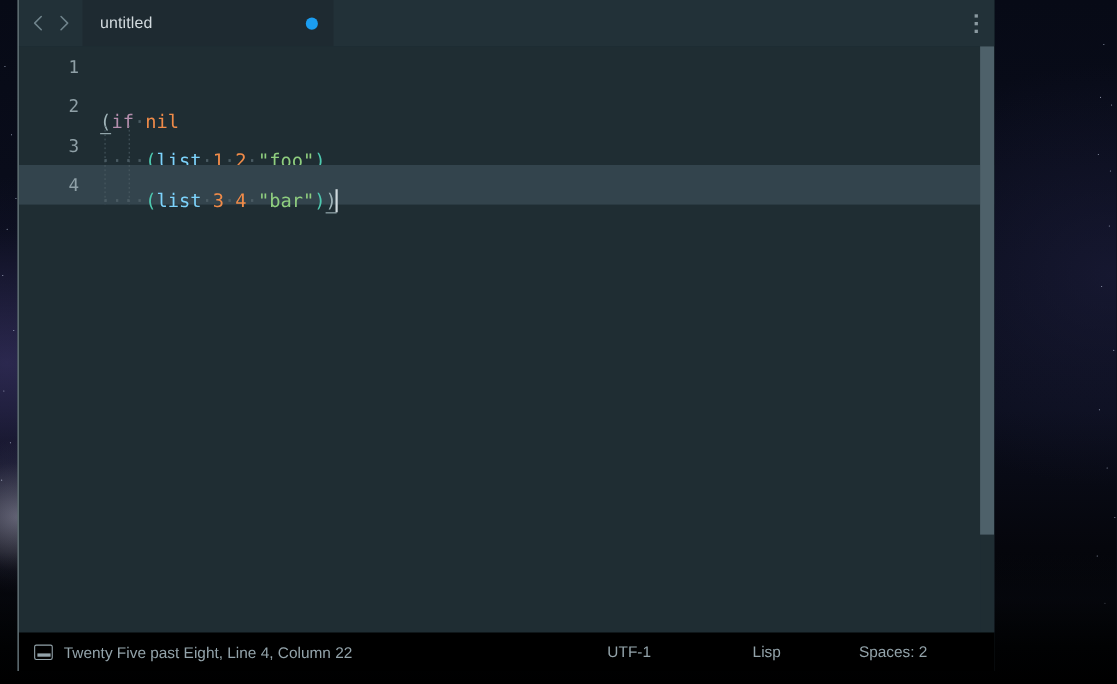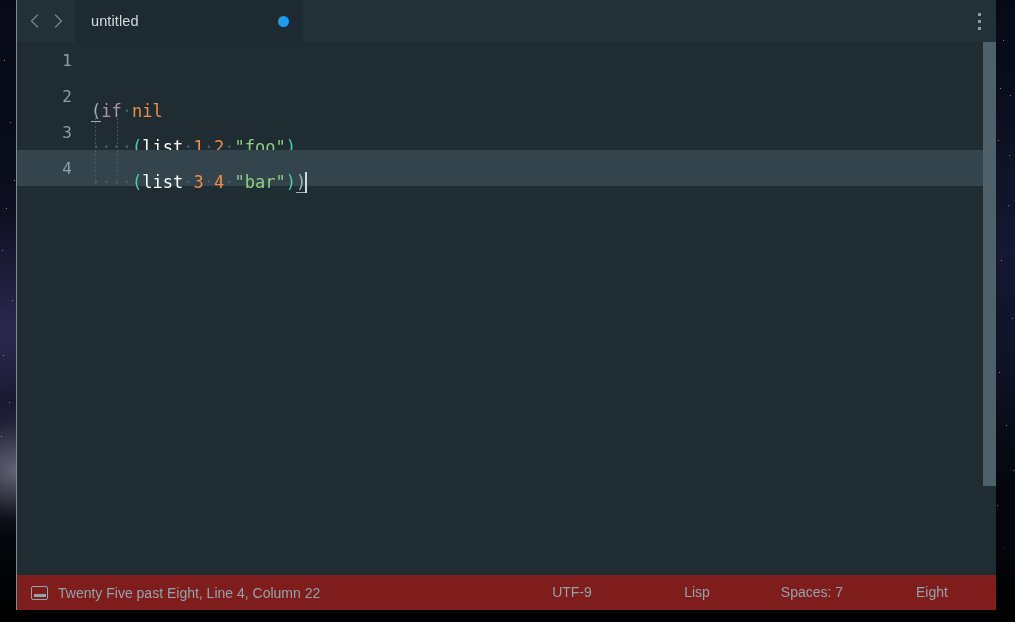--- a/index.html
+++ b/index.html
@@ -33,21 +33,21 @@
     background: #cfd8f0;
     border-radius: 50%;
     opacity: .75;
   }
 
   
   #window {
     position: absolute;
     left: 16px;
     top: 0;
-    width: 980px;
+    width: 888px;
     height: 610px;
     background: #1f2d33;
     border-left: 1px solid #7e8c92;
     box-sizing: border-box;
     overflow: hidden;
   }
 
   
   #tabbar {
     position: relative;
@@ -141,21 +141,21 @@
     padding-left: 19px;
     white-space: pre;
     letter-spacing: 0px;
     margin-top: 29px;
   }
   
   .t-paren   { color: #4ec9b0; }
   .t-paren-m { color: #9fb3b8; border-bottom: 1px solid #9fb3b8; }
   .t-kw      { color: #b48ead; }
   .t-const   { color: #f08b49; }
-  .t-fn      { color: #ffffff; }
+  .t-fn      { color: #7dd3fc; }
   .t-num     { color: #f08b49; }
   .t-str     { color: #8fce7f; }
   .t-dot     { color: #4a5b63; }
   .caret {
     display: inline-block;
     width: 0;
     border-left: 2px solid #cfd9dd;
     height: 21px;
     vertical-align: -5px;
     margin-left: -1px;
@@ -189,21 +189,21 @@
     height: 444px;
     background: #4e616a;
   }
 
   
   #statusbar {
     position: absolute;
     left: 0; bottom: 0;
     width: 980px;
     height: 35px;
-    background: #7f1d1d;
+    background: #000000;
     display: flex;
     align-items: center;
     box-sizing: border-box;
     padding-left: 14px;
   }
   #status-left {
     display: flex;
     align-items: center;
     gap: 10px;
   }
@@ -331,19 +331,19 @@
     <div id="scrollbar-track">
       <div id="scrollbar-thumb"></div>
     </div>
   </div>
 
   <div id="statusbar">
     <div id="status-left">
       <span id="screen-icon"></span>
       <span id="status-message">Twenty Five past Eight, Line 4, Column 22</span>
     </div>
-    <span class="status-item" id="st-encoding">UTF-9</span>
+    <span class="status-item" id="st-encoding">UTF-1</span>
     <span class="status-item" id="st-lineend">Lisp</span>
-    <span class="status-item" id="st-indent">Spaces: 7</span>
+    <span class="status-item" id="st-indent">Spaces: 2</span>
     <span class="status-item" id="st-language">Eight</span>
   </div>
 
 </div>
 
 </body></html>

